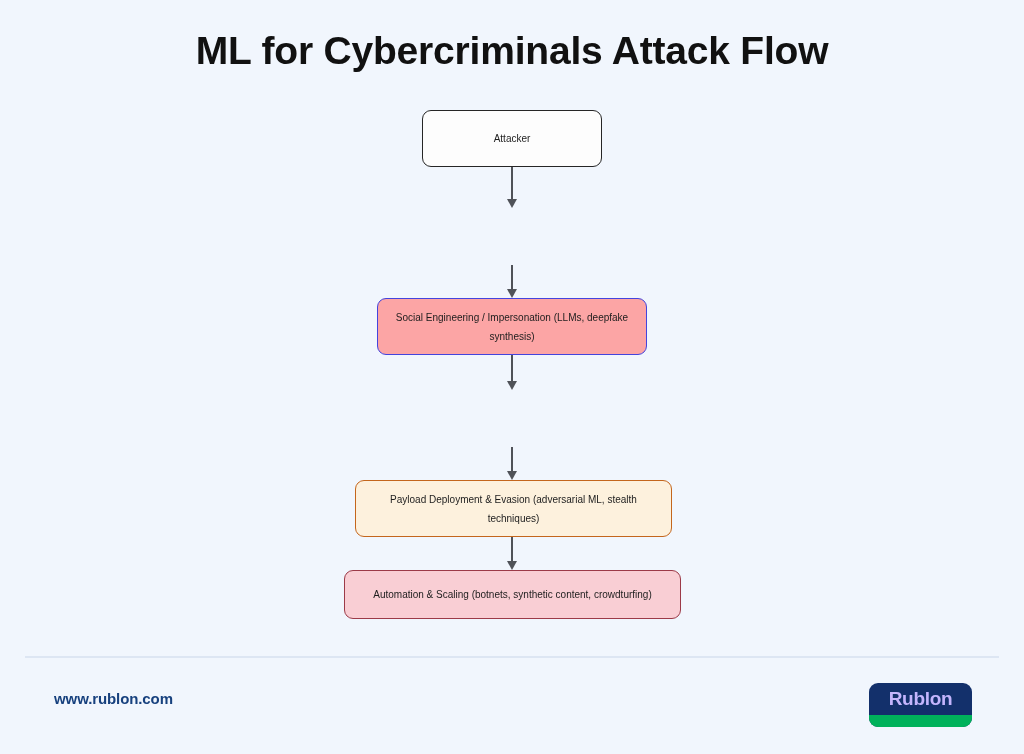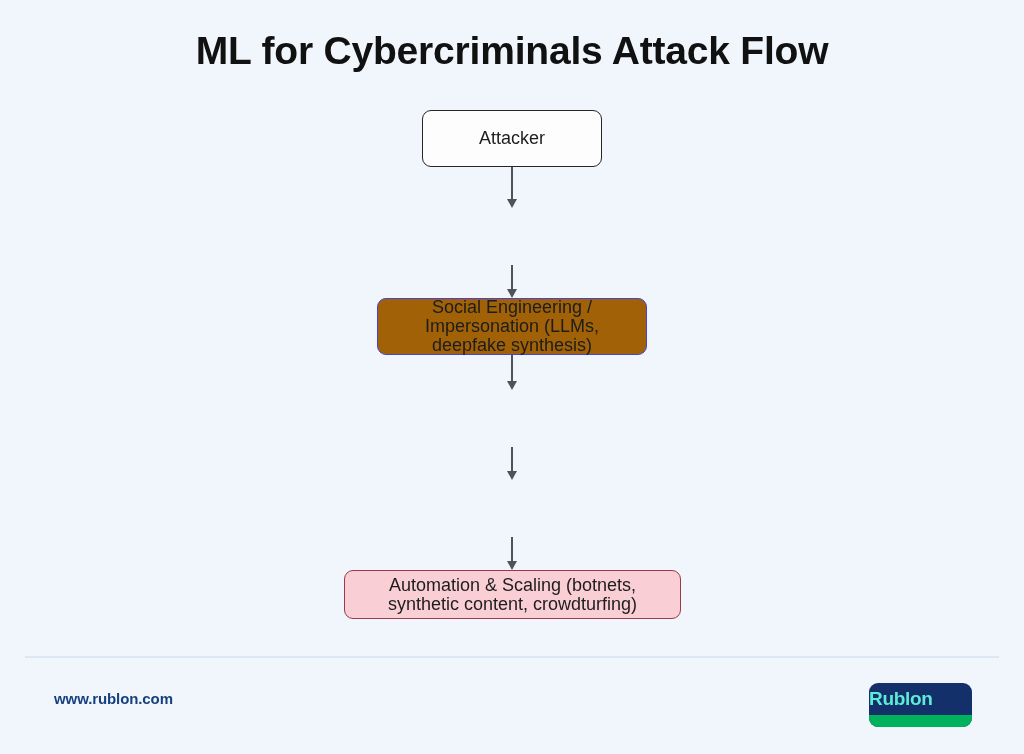--- a/index.html
+++ b/index.html
@@ -40,21 +40,21 @@
   }
 
   .node {
     position: absolute;
     box-sizing: border-box;
     border-radius: 9px;
     display: flex;
     align-items: center;
     justify-content: center;
     text-align: center;
-    font-size: 18px;
+    font-size: 10px;
     line-height: 19px;
     color: #1d1d1d;
     padding: 12px 12px;
   }
 
   .node-text {
     display: block;
     width: 100%;
   }
 
@@ -64,21 +64,21 @@
     background: #fdfdfd;
     border: 1.8px solid #262626;
   }
   .n2 {
     left: 399px; top: 98px; width: 226px; height: 57px;
     background: #f6f6f6;
     border: 1.8px solid #262626;
   }
   .n3 {
     left: 377px; top: 188px; width: 270px; height: 57px;
-    background: #a16207;
+    background: #fca5a5;
     border: 1.8px solid #4444dd;
   }
   .n4 {
     left: 377px; top: 280px; width: 270px; height: 57px;
     background: #fcebeb;
     border: 1.8px solid #d93c3c;
   }
   .n5 {
     left: 355px; top: 370px; width: 317px; height: 57px;
     background: #fdf1dd;
@@ -150,24 +150,24 @@
     bottom: 0;
     width: 100%;
     height: 12px;
     background: #00b25b;
   }
   .logo-text {
     position: absolute;
     left: 0;
     top: 5px;
     width: 100%;
-    text-align: left;
+    text-align: center;
     font-size: 19px;
     font-weight: bold;
-    color: #5eead4;
+    color: #c4b5fd;
     letter-spacing: -0.3px;
   }
 </style>
 </head>
 <body>
 
 <div class="page-title">ML for Cybercriminals Attack Flow</div>
 
 <div class="flow">
 
@@ -182,20 +182,23 @@
 
   <div class="node n3">
     <span class="node-text">Social Engineering / Impersonation (LLMs, deepfake synthesis)</span>
   </div>
 
   <div class="arrow a3"></div>
 
 
   <div class="arrow a4"></div>
 
+  <div class="node n5">
+    <span class="node-text">Payload Deployment &amp; Evasion (adversarial ML, stealth techniques)</span>
+  </div>
 
   <div class="arrow a5"></div>
 
   <div class="node n6">
     <span class="node-text">Automation &amp; Scaling (botnets, synthetic content, crowdturfing)</span>
   </div>
 
 </div>
 
 <div class="footer-divider"></div>

